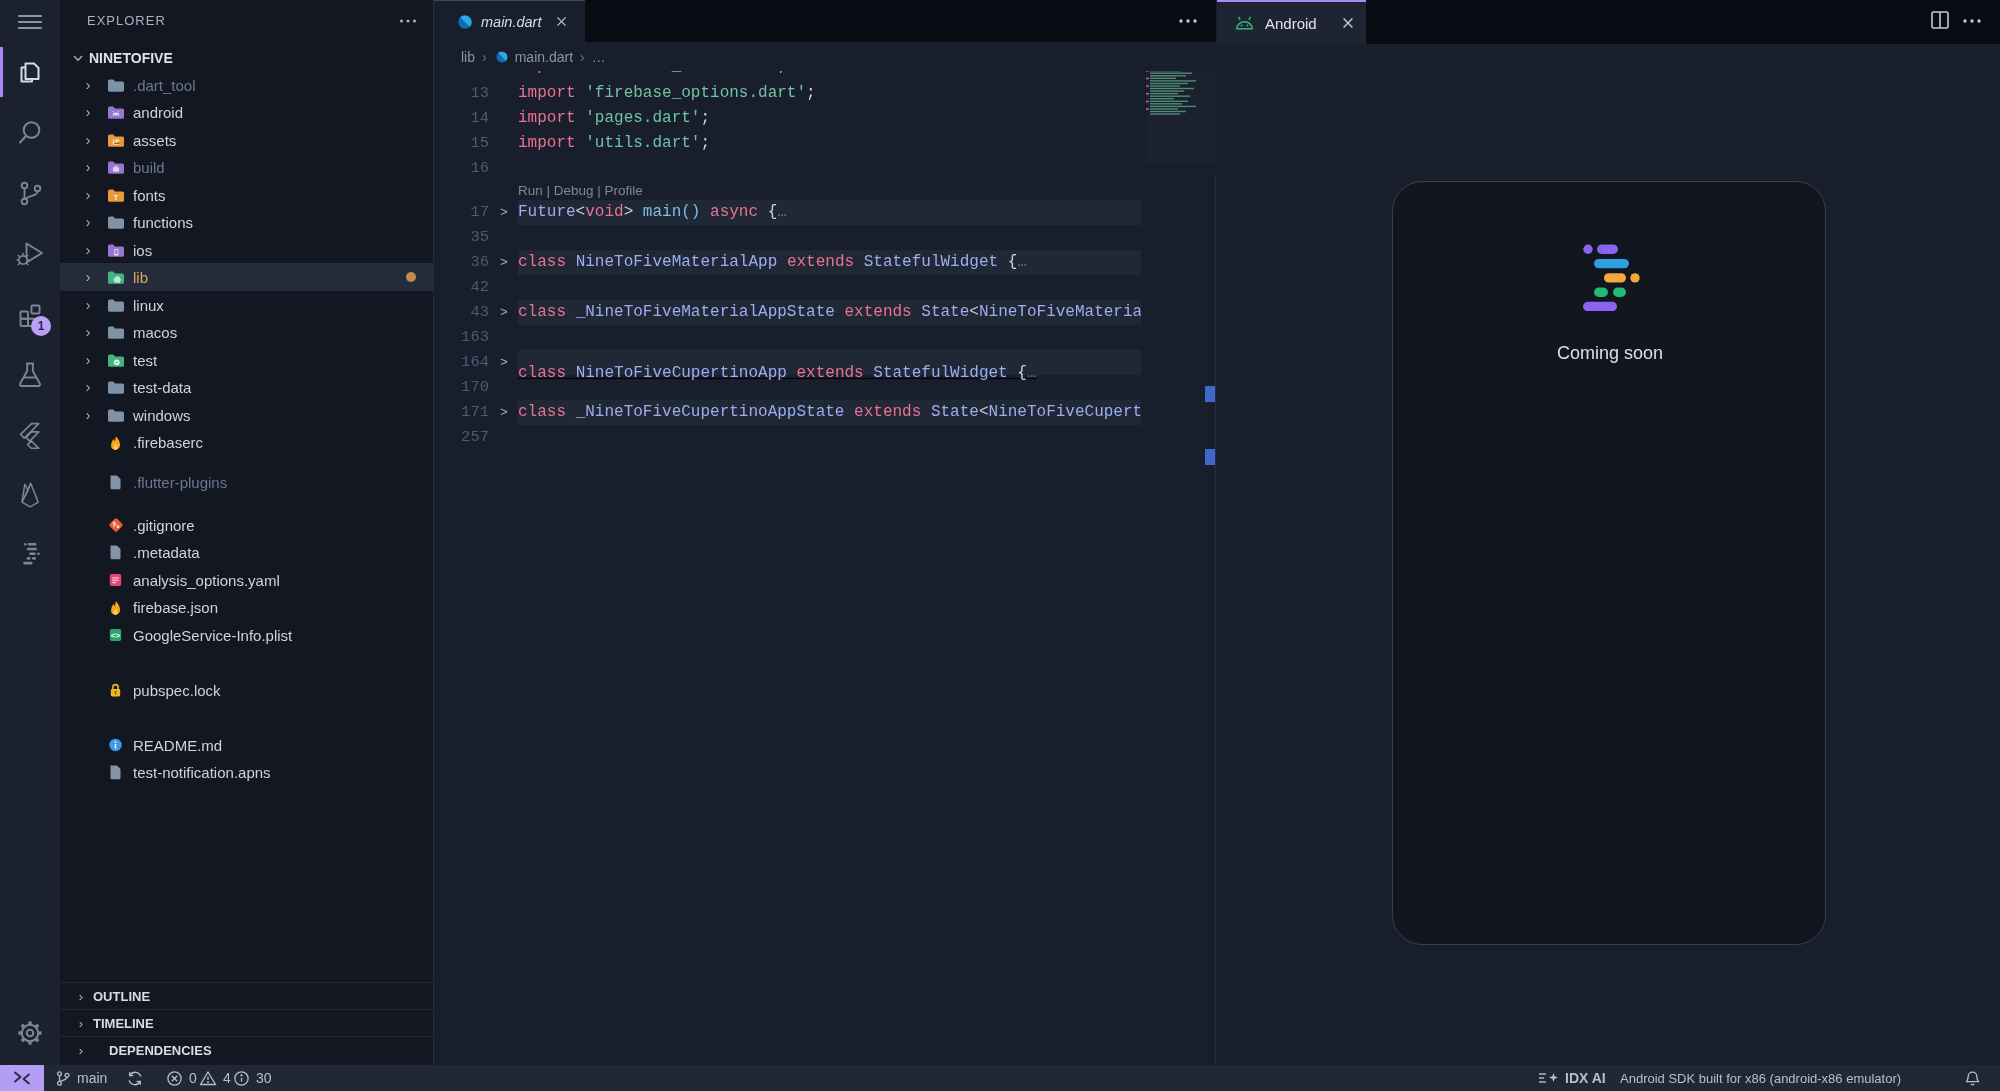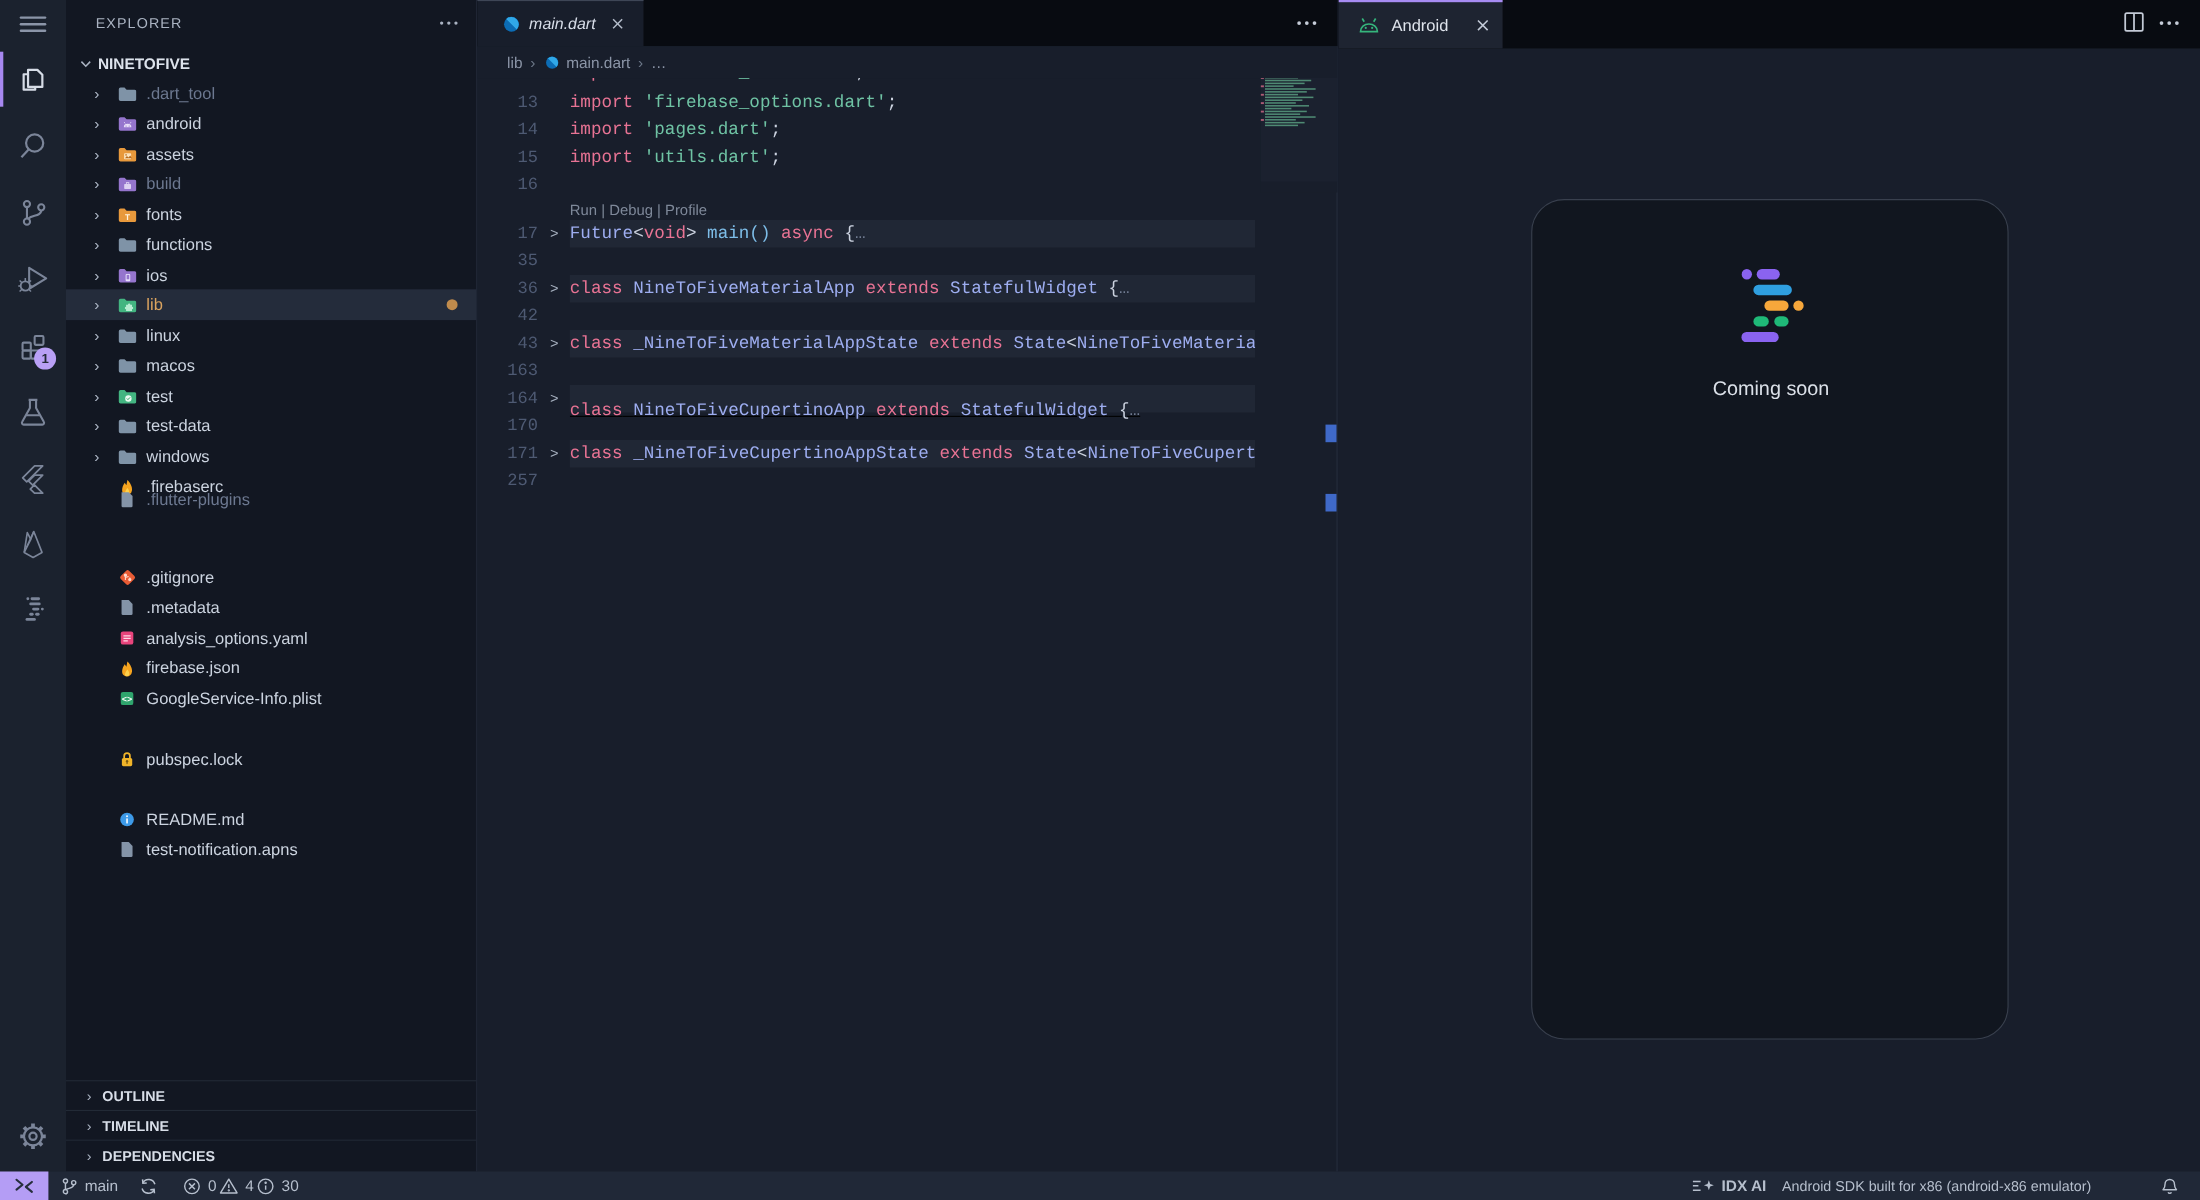--- a/index.html
+++ b/index.html
@@ -318,21 +318,21 @@
       <div class="row" style="top:428px">
         <span class="noicon"></span>
         <span class="ficon">
           <svg width="15" height="17" viewBox="0 0 15 17" style="">
             <path d="M3.2 13.1 c-.6-4 1.2-6.6 2.2-8.2 l1.5 2.3 .9-4.9 c2.7 2.6 4.6 6.2 4.2 9.3 -.4 3-2.6 4.3-4.4 4.3 -1.9 0-4-1-4.4-2.8 Z" fill="#f6a41f"></path>
             <path d="M5.5 14.9 c.2-2.1 1.3-4.2 2.4-5.3 .9 1.2 1.8 3 1.6 4.6 -.3 1.7-2.9 2-4 .7 Z" fill="#fcd04c"></path>
           </svg>
         </span>
         <span>.firebaserc</span>
       </div>
-      <div class="row" style="top:440px">
+      <div class="row" style="top:468px">
         <span class="noicon"></span>
         <span class="ficon">
           <svg width="15" height="16" viewBox="0 0 15 16" style="">
             <path d="M2.5 1.5 h6.5 l3.5 3.5 v9 a1.2 1.2 0 0 1-1.2 1.2 H3.7 a1.2 1.2 0 0 1-1.2-1.2 Z" fill="#8494a8"></path>
           </svg>
         </span>
         <span class="dim">.flutter-plugins</span>
       </div>
       <div class="row" style="top:511px">
         <span class="noicon"></span>
@@ -426,21 +426,21 @@
       <div class="seclabel" style="top:982px">
         <span class="twist">›</span>
         <span style="margin-left:4px">OUTLINE</span>
       </div>
       <div class="seclabel" style="top:1009px">
         <span class="twist">›</span>
         <span style="margin-left:4px">TIMELINE</span>
       </div>
       <div class="seclabel" style="top:1036px">
         <span class="twist">›</span>
-        <span style="margin-left:4px">DEPENDENCIES</span>
+        <span style="margin-left:20px">DEPENDENCIES</span>
       </div>
     </div>
   <div class="abs" id="editor">
     <div id="tabstrip"></div>
     <div id="tab1">
         <span style="margin-left:23px;display:flex;align-items:center;">
           <svg width="16" height="16" viewBox="0 0 16 16" style="">
             <circle cx="8" cy="8" r="6.8" fill="#0c6cb4"></circle>
             <path d="M3.2 3.2 A6.8 6.8 0 0 1 12.8 12.8 Z" fill="#30a8e8"></path>
           </svg>

